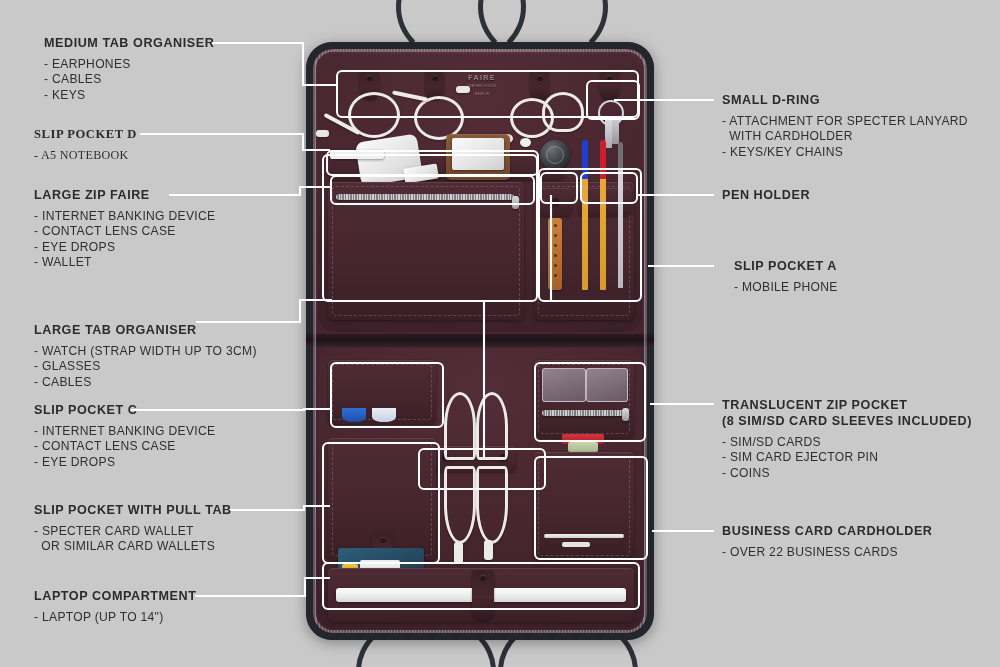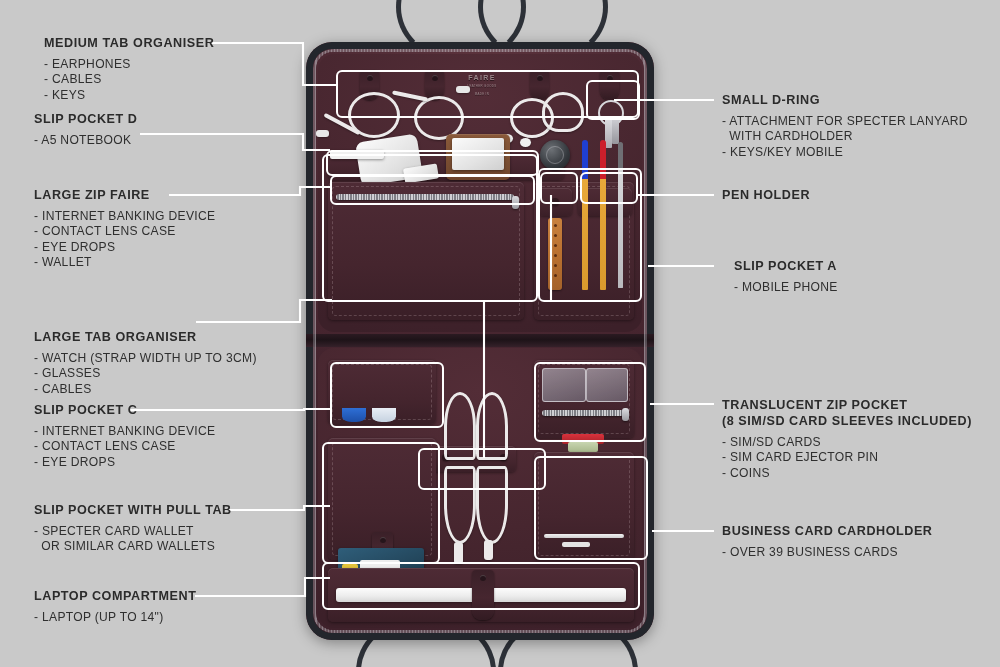--- a/index.html
+++ b/index.html
@@ -502,38 +502,38 @@
 
   <div class="anno" style="left:34px; top:36px;margin-left:10px;">
     <div class="head">MEDIUM TAB ORGANISER</div>
     <div class="bullets">
       <div class="bullet">- EARPHONES</div>
       <div class="bullet">- CABLES</div>
       <div class="bullet">- KEYS</div>
     </div>
   </div>
 
-  <div class="anno" style="left:34px; top:112px;">
+  <div class="anno" style="left:34px; top:127px;font-family:Liberation Serif, serif;">
     <div class="head">SLIP POCKET D</div>
     <div class="bullets">
       <div class="bullet">- A5 NOTEBOOK</div>
     </div>
   </div>
 
   <div class="anno" style="left:34px; top:188px;">
     <div class="head">LARGE ZIP FAIRE</div>
     <div class="bullets">
       <div class="bullet">- INTERNET BANKING DEVICE</div>
       <div class="bullet">- CONTACT LENS CASE</div>
       <div class="bullet">- EYE DROPS</div>
       <div class="bullet">- WALLET</div>
     </div>
   </div>
 
-  <div class="anno" style="left:34px; top:330px;">
+  <div class="anno" style="left:34px; top:323px;">
     <div class="head">LARGE TAB ORGANISER</div>
     <div class="bullets">
       <div class="bullet">- WATCH (STRAP WIDTH UP TO 3CM)</div>
       <div class="bullet">- GLASSES</div>
       <div class="bullet">- CABLES</div>
     </div>
   </div>
 
   <div class="anno" style="left:34px; top:403px;">
     <div class="head">SLIP POCKET C</div>
@@ -557,21 +557,21 @@
     <div class="bullets">
       <div class="bullet">- LAPTOP (UP TO 14")</div>
     </div>
   </div>
 
   <div class="anno" style="left:722px; top:93px;">
     <div class="head">SMALL D-RING</div>
     <div class="bullets">
       <div class="bullet">- ATTACHMENT FOR SPECTER LANYARD</div>
       <div class="bullet">  WITH CARDHOLDER</div>
-      <div class="bullet">- KEYS/KEY MOBILE</div>
+      <div class="bullet">- KEYS/KEY CHAINS</div>
     </div>
   </div>
 
   <div class="anno" style="left:722px; top:188px;">
     <div class="head">PEN HOLDER</div>
   </div>
 
   <div class="anno" style="left:722px; top:259px;margin-left:12px;">
     <div class="head">SLIP POCKET A</div>
     <div class="bullets">
@@ -585,17 +585,17 @@
     <div class="bullets">
       <div class="bullet">- SIM/SD CARDS</div>
       <div class="bullet">- SIM CARD EJECTOR PIN</div>
       <div class="bullet">- COINS</div>
     </div>
   </div>
 
   <div class="anno" style="left:722px; top:524px;">
     <div class="head">BUSINESS CARD CARDHOLDER</div>
     <div class="bullets">
-      <div class="bullet">- OVER 39 BUSINESS CARDS</div>
+      <div class="bullet">- OVER 22 BUSINESS CARDS</div>
     </div>
   </div>
 
 </div>
 
 </body></html>

